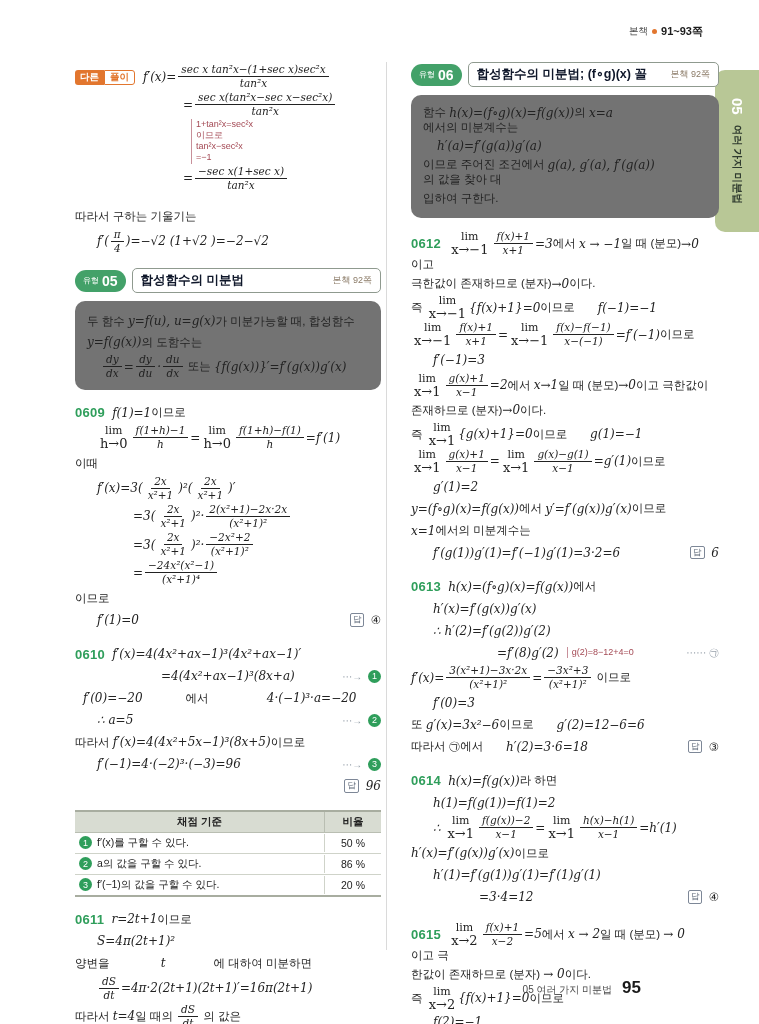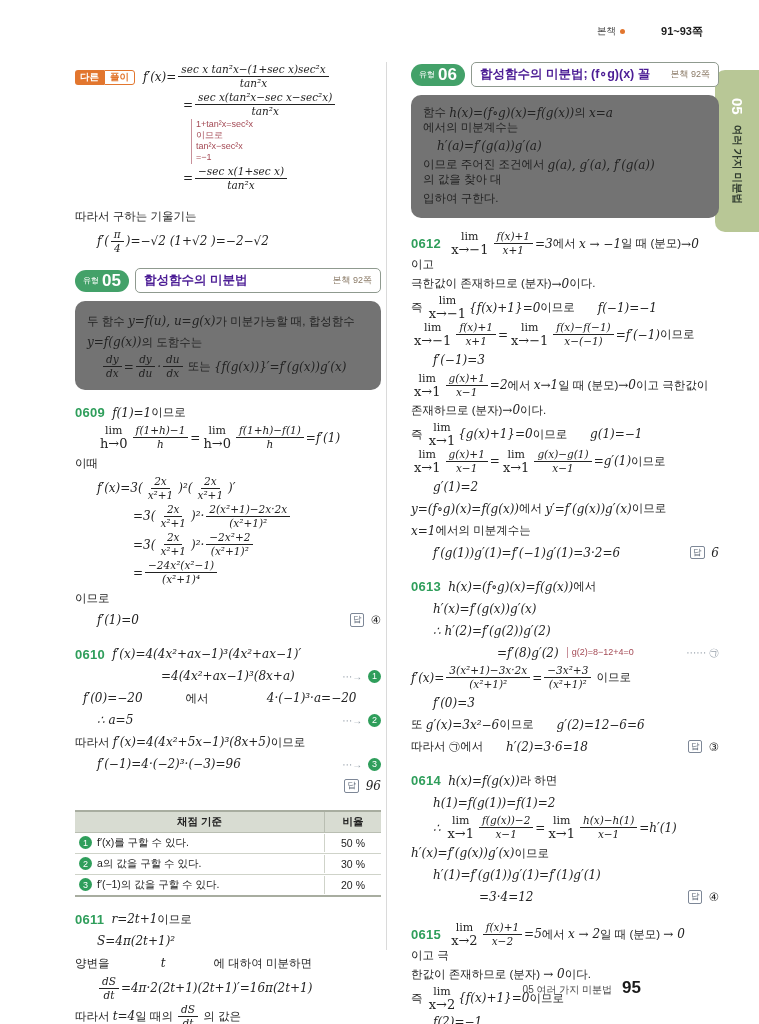--- a/index.html
+++ b/index.html
@@ -2,21 +2,21 @@
 <html><head>
 <meta charset="utf-8">
 <style>
   html,body{margin:0;padding:0;background:#f2f2f2;}
   .page{position:relative;width:759px;height:1024px;background:#ffffff;overflow:hidden;
         font-family:"Liberation Sans",sans-serif;color:#222;}
   
   .pgheader{position:absolute;top:24px;right:56px;display:flex;align-items:center;gap:4px;}
   .pgheader .bk{font-size:9.5px;color:#444;}
   .pgheader .dot{width:5px;height:5px;border-radius:50%;background:#e2762e;}
-  .pgheader .pg{font-size:11px;font-weight:bold;color:#1c1c1c;margin-left:32px;}
+  .pgheader .pg{font-size:11px;font-weight:bold;color:#1c1c1c;}
   .sidetab{position:absolute;right:0;top:70px;width:44px;height:162px;background:#b8c796;border-radius:10px 0 0 10px;}
   .sidetab .rot{position:absolute;left:50%;top:50%;transform:translate(-50%,-50%) rotate(90deg);
                 white-space:nowrap;display:flex;align-items:center;gap:10px;}
   .sidetab .num{color:#fff;font-weight:bold;font-size:15px;}
   .sidetab .lbl{color:#2e3a2e;font-size:10.5px;font-weight:bold;}
   .pgfooter{position:absolute;bottom:26px;right:118px;display:flex;align-items:baseline;gap:10px;}
   .pgfooter .ch{font-size:10px;color:#4a4a4a;}
   .pgfooter .no{font-size:17px;font-weight:bold;color:#1b1b1b;}
   
   .cols{position:absolute;left:75px;top:62px;width:644px;display:flex;gap:30px;}
@@ -41,24 +41,24 @@
   .cnum{background:#2f9e5b;color:#fff;border-radius:50%;width:13px;height:13px;flex:none;
         display:inline-flex;align-items:center;justify-content:center;font-size:9px;}
   .ansbox{border:1px solid #7d8797;color:#5d6878;font-size:8.5px;padding:0 2px;border-radius:2px;line-height:1.3;}
   .note{display:inline-flex;flex-direction:column;margin-left:8px;color:#a44a55;font-size:9px;
         line-height:1.25;border-left:1px solid #c8909a;padding-left:4px;}
   
   .sec-hdr{display:flex;align-items:stretch;gap:6px;margin-bottom:8px;}
   .badge{background:#43a169;color:#fff;border-radius:11px;display:flex;align-items:center;gap:3px;
          padding:0 8px;height:22px;align-self:center;flex:none;}
   .badge .bs{font-size:8px;}
-  .badge .bn{font-size:17px;font-weight:bold;}
+  .badge .bn{font-size:14px;font-weight:bold;}
   .titlebox{flex:1;border:1px solid #8f9a8f;border-radius:5px;background:#fff;display:flex;
             align-items:center;justify-content:space-between;padding:3px 8px;}
-  .titlebox .tt{font-weight:bold;font-size:12.5px;color:#4c1d95;}
+  .titlebox .tt{font-weight:bold;font-size:12.5px;color:#0f172a;}
   .titlebox .ref{font-size:9px;color:#8a7a66;margin-left:6px;flex:none;}
   .concept{background:#737373;border-radius:10px;padding:9px 12px;margin-bottom:12px;}
   .concept .mline{min-height:20px;}
   
   .altrow{display:flex;align-items:flex-start;gap:8px;}
   .plabel{display:inline-flex;margin-top:8px;flex:none;}
   .pl1{background:#e2762e;color:#fff;font-size:9.5px;padding:1px 5px;border-radius:3px 0 0 3px;font-weight:bold;}
   .pl2{border:1px solid #e2762e;color:#e2762e;background:#fff;font-size:9.5px;padding:0 5px;
        border-radius:0 3px 3px 0;font-weight:bold;}
   .altmath{flex:1;}
@@ -371,21 +371,21 @@
                 <span class="cnum">1</span>
                 <span>f′(x)를 구할 수 있다.</span>
               </span>
               <span class="td2">50 %</span>
             </div>
             <div class="trow">
               <span class="td1">
                 <span class="cnum">2</span>
                 <span>a의 값을 구할 수 있다.</span>
               </span>
-              <span class="td2">30 %</span>
+              <span class="td2">86 %</span>
             </div>
             <div class="trow">
               <span class="td1">
                 <span class="cnum">3</span>
                 <span>f′(−1)의 값을 구할 수 있다.</span>
               </span>
               <span class="td2">20 %</span>
             </div>
           </div>
       </div>

